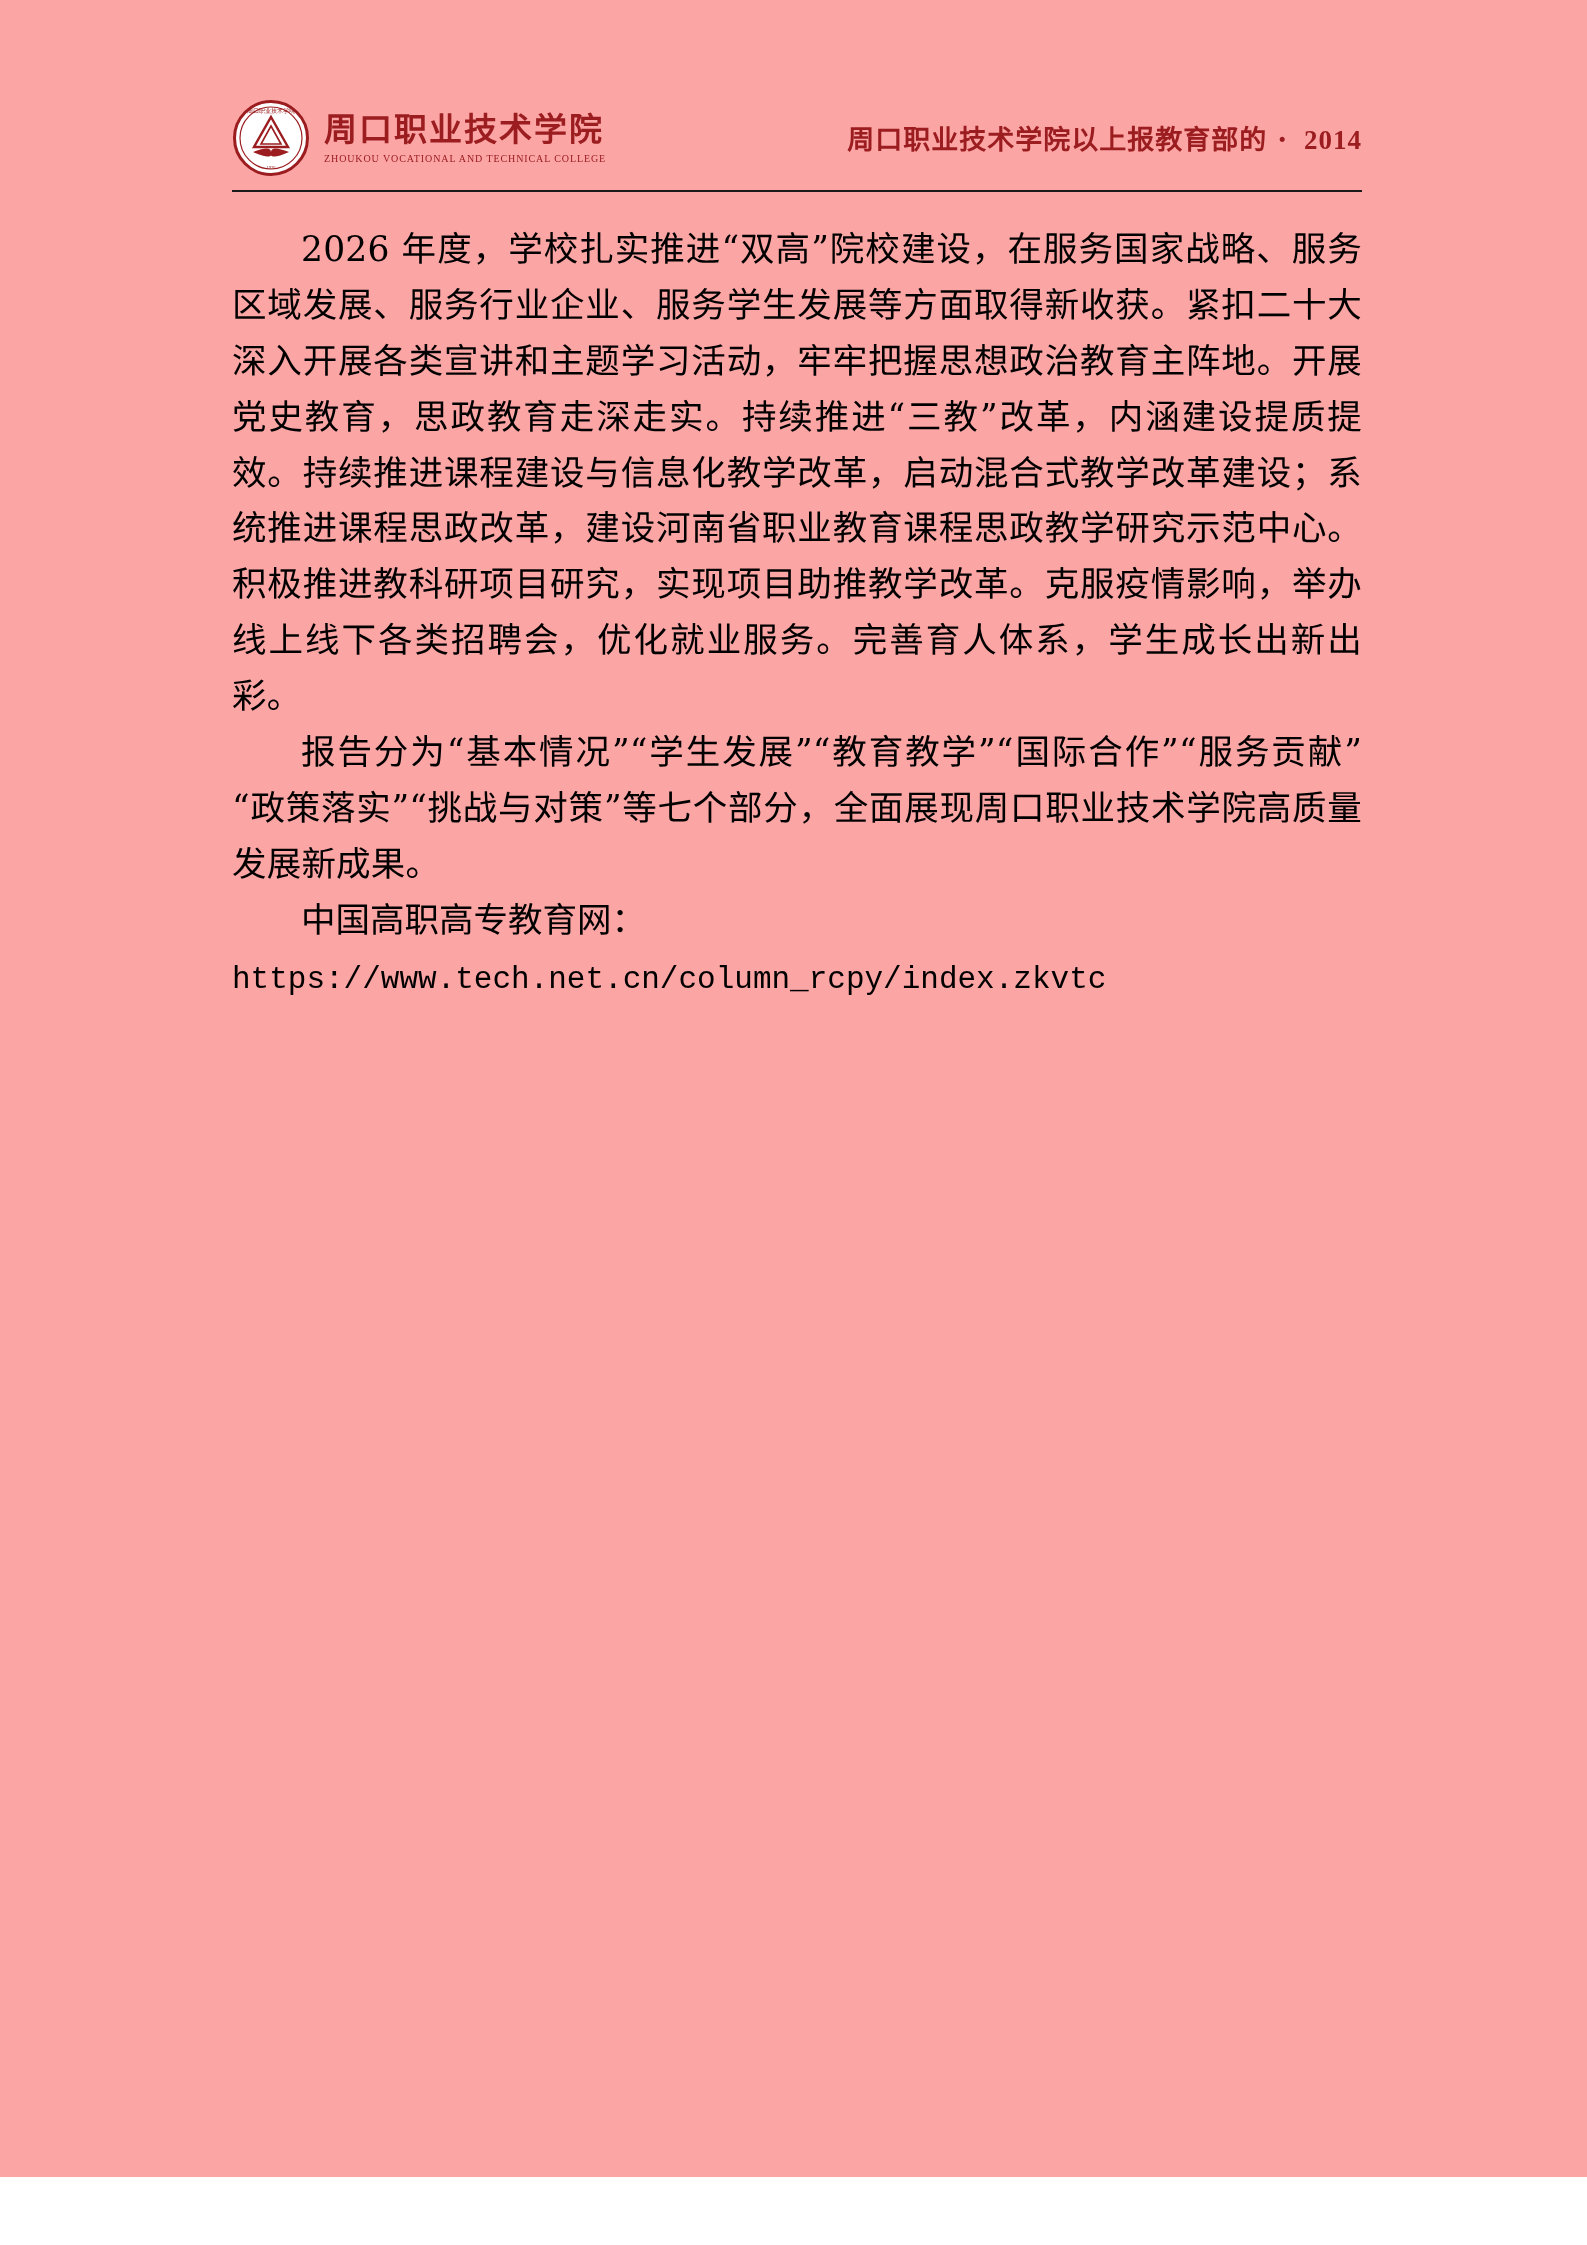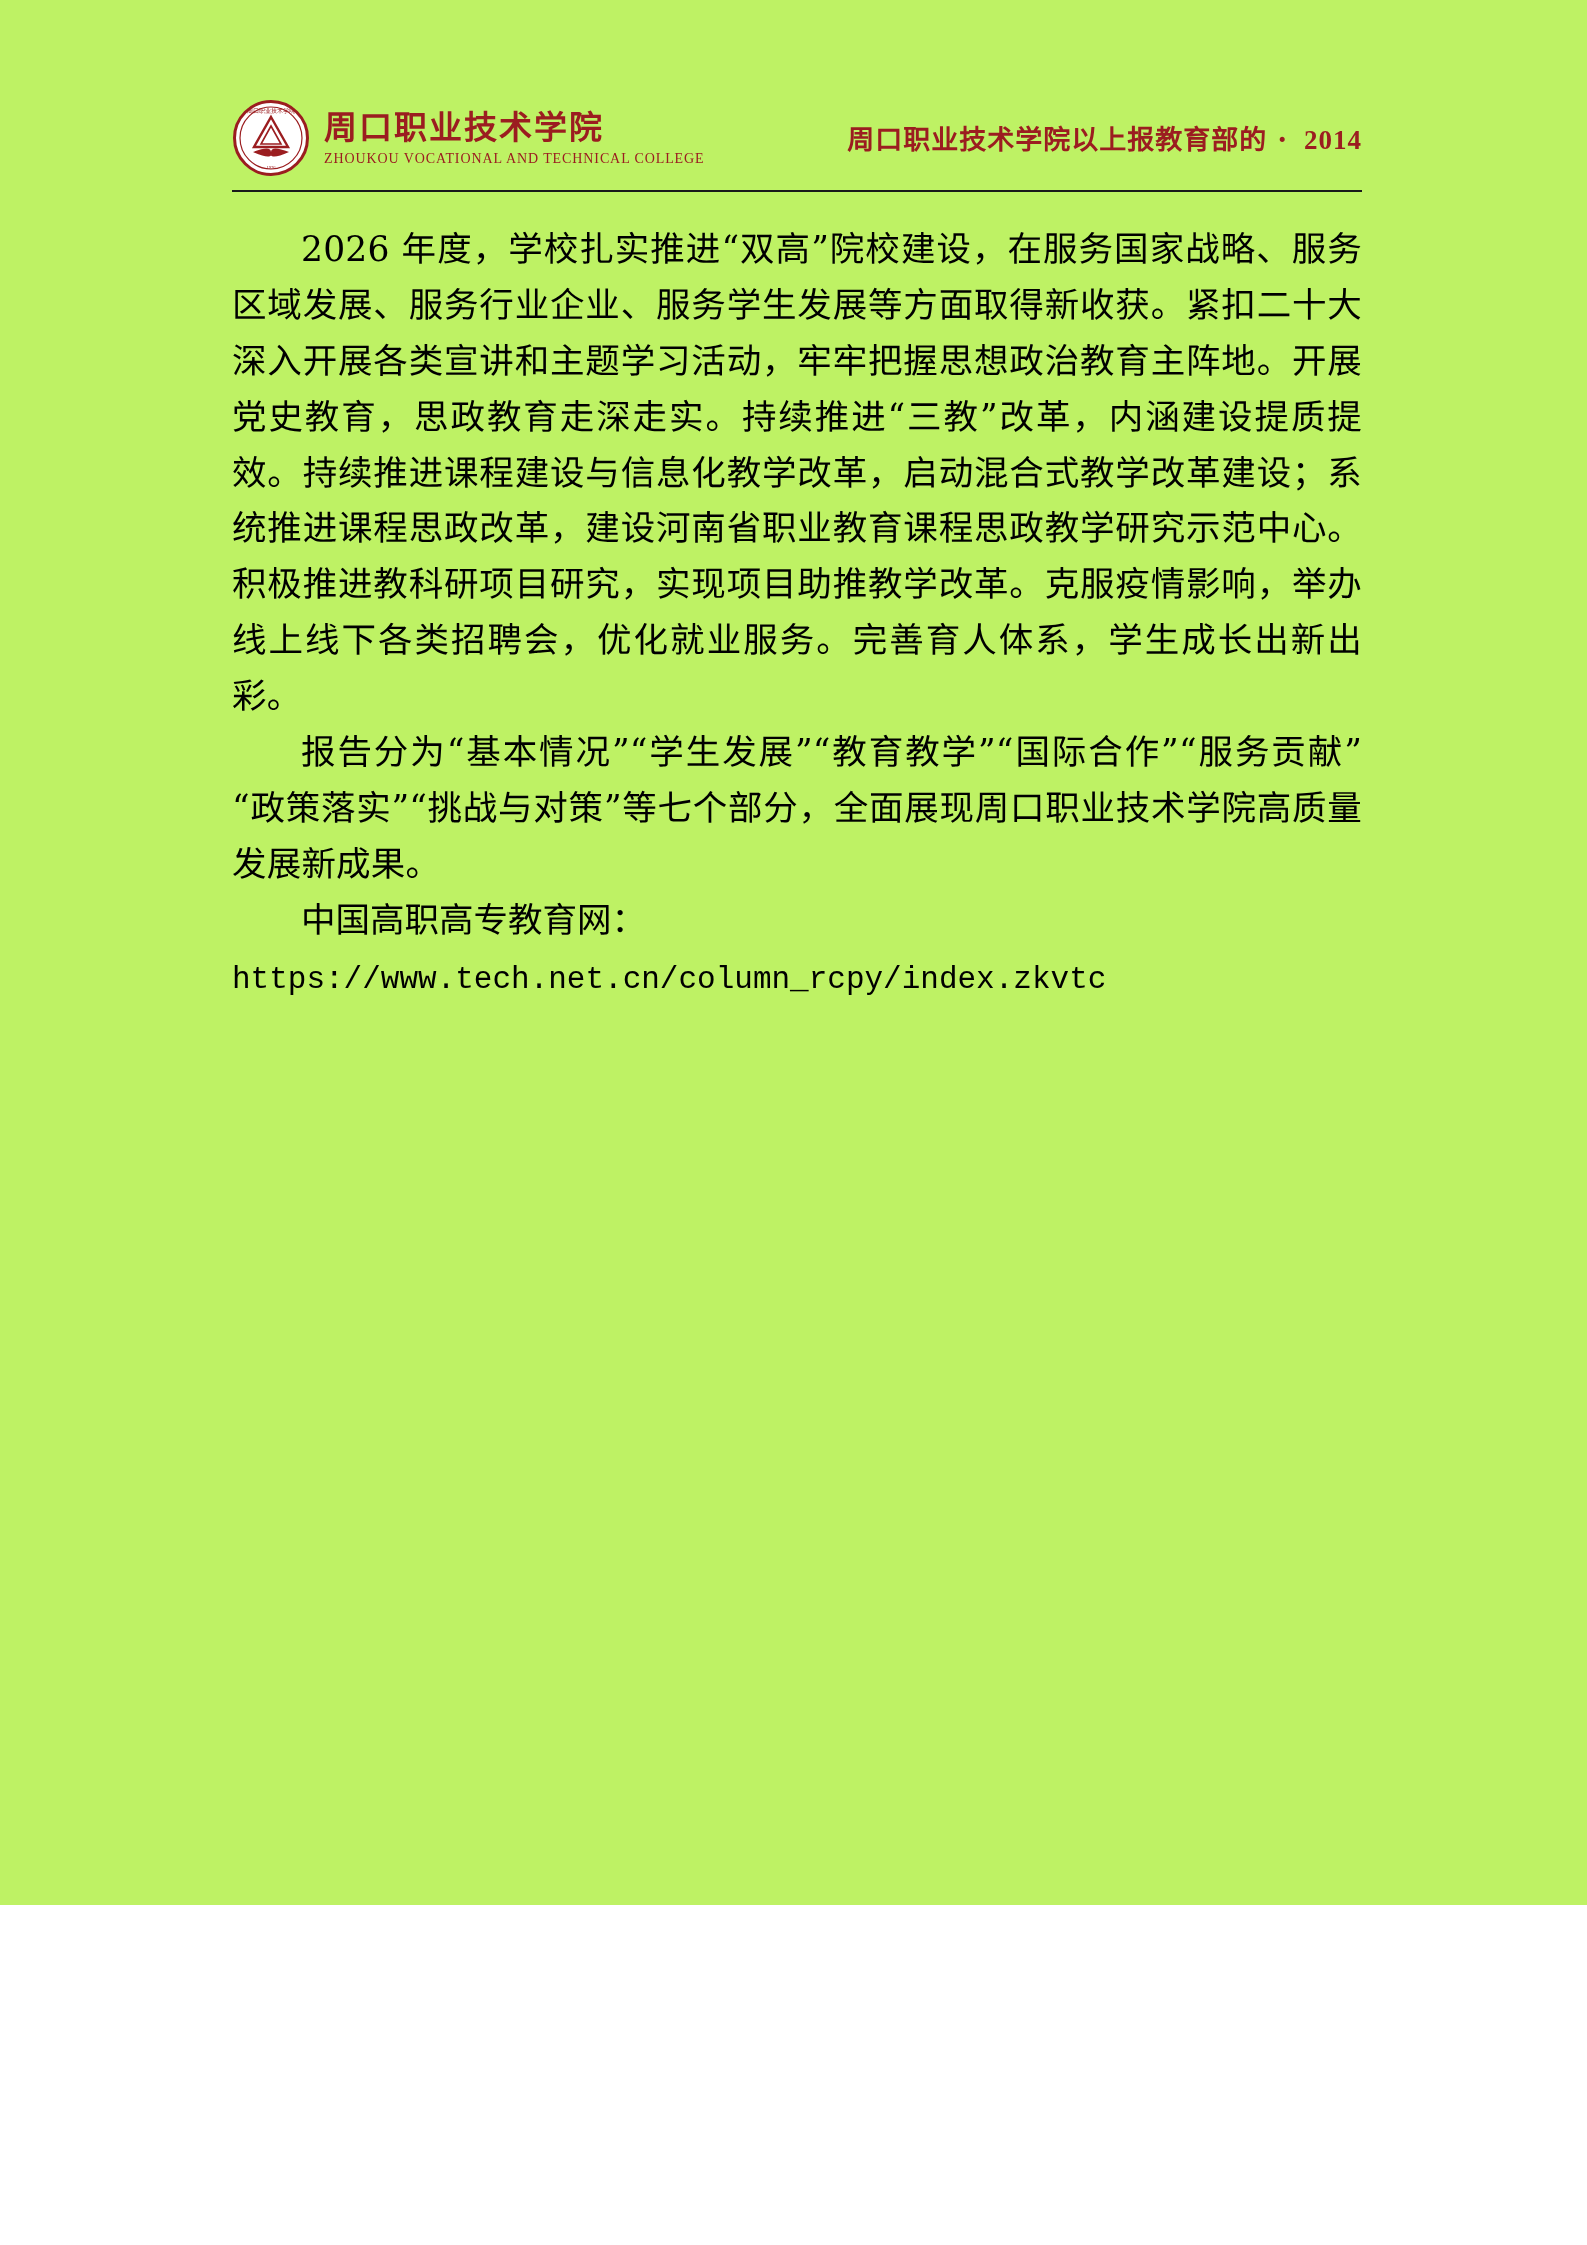--- a/index.html
+++ b/index.html
@@ -10,24 +10,24 @@
   body {
     width: 1587px;
     height: 2245px;
     font-family: "Liberation Serif", "DejaVu Serif", serif;
     color: #000000;
     overflow: hidden;
   }
   .page {
     position: relative;
     width: 1587px;
-    height: 1905px;
+    height: 2177px;
     box-sizing: border-box;
     padding: 0;
-    background: #bef264;
+    background: #fca5a5;
   }
 
   
   .header {
     position: absolute;
     left: 232px;
     top: 88px;
     width: 1130px;
     height: 100px;
     display: flex;
@@ -56,21 +56,21 @@
     font-family: "DejaVu Serif", "Liberation Serif", serif;
     font-size: 33px;
     font-weight: 700;
     letter-spacing: 2px;
     color: #9b1d20;
     white-space: nowrap;
   }
   .brand-en {
     margin-top: 8px;
     font-family: "Liberation Serif", serif;
-    font-size: 14px;
+    font-size: 10px;
     letter-spacing: 0.9px;
     color: #9b1d20;
     white-space: nowrap;
   }
   .header-right {
     display: flex;
     align-items: baseline;
     gap: 16px;
     padding-bottom: 2px;
   }

